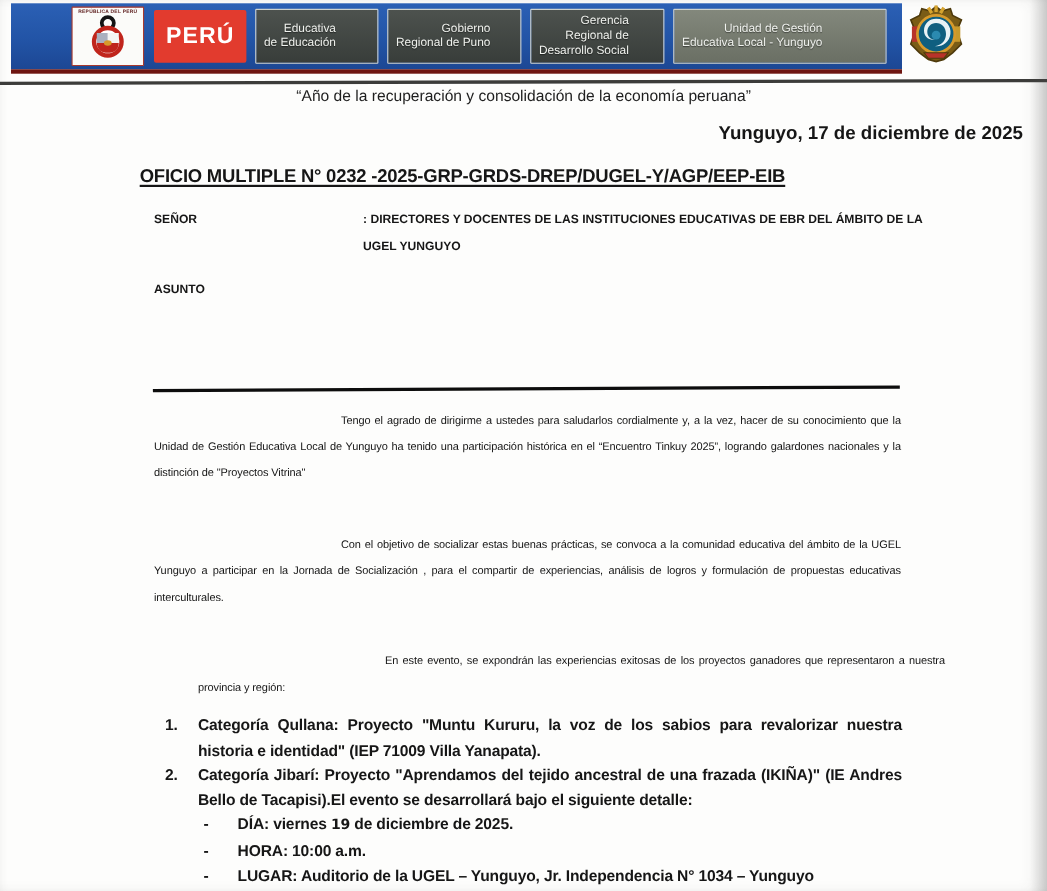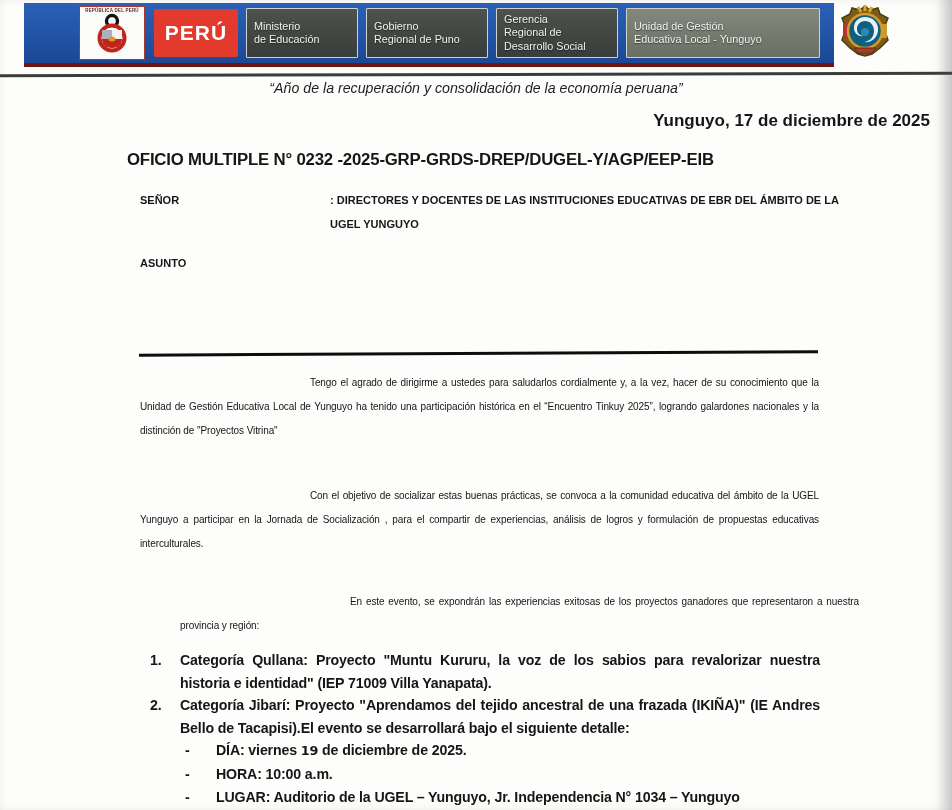--- a/index.html
+++ b/index.html
@@ -4,24 +4,24 @@
 <style>
   html,body{margin:0;padding:0;background:#d8d8d6;}
   .page{
     position:relative;width:952px;height:810px;margin:0 auto;
     background:#fdfdfc;overflow:hidden;
     font-family:"Liberation Sans",sans-serif;color:#161616;
     box-shadow:inset -14px 0 18px -10px rgba(60,60,60,.25), inset 4px 0 10px -6px rgba(60,60,60,.12);
   }
   
   .banner{
-    position:absolute;top:3px;left:24px;width:810px;height:60px;
+    position:absolute;top:3px;left:10px;width:810px;height:60px;
     background:linear-gradient(180deg,#2b60b5 0%,#2254a6 55%,#1c4794 100%);
     border-bottom:4px solid #6e1511;
-    display:flex;align-items:center;
+    display:flex;align-items:center;text-align:right;
   }
   .crest-box{
     margin-left:55px;width:64px;height:52px;background:#fbfbf9;
     border:1px solid #a8392e;border-radius:1px;
     display:flex;flex-direction:column;align-items:center;flex:0 0 auto;
   }
   .crest-caption{font-size:4.5px;font-weight:700;color:#5c1d1d;margin-top:1px;letter-spacing:.2px;white-space:nowrap;}
   .peru-box{
     margin-left:9px;width:84px;height:48px;background:#e23b2e;border-radius:2px;
     display:flex;align-items:center;justify-content:center;flex:0 0 auto;
@@ -32,23 +32,23 @@
     background:linear-gradient(180deg,#4d524e,#383d3a);
     border:1px solid #cfd2cd;border-radius:1px;
     color:#f0f2ee;font-size:10.8px;line-height:1.25;font-weight:400;
     display:flex;align-items:center;padding:2px 7px;flex:0 0 auto;
     white-space:pre-line;text-shadow:0 1px 1px rgba(0,0,0,.5);
   }
   .gov-box.light{background:linear-gradient(180deg,#83887c,#6a6f64);}
   .muni-crest{margin-left:16px;flex:0 0 auto;}
   
   .top-divider{position:absolute;top:73px;left:0;width:952px;height:2.5px;background:#3c3c3a;transform:rotate(-.15deg);}
-  .motto{position:absolute;top:80px;left:0;right:0;text-align:center;font-style:italic;font-size:14.2px;font-weight:500;color:#1e1e1e;}
+  .motto{position:absolute;top:80px;left:0;right:0;text-align:center;font-size:14.2px;font-weight:500;color:#1e1e1e;}
   .dateline{position:absolute;top:111px;left:0;width:930px;text-align:right;font-weight:700;font-size:17px;}
-  .oficio{position:absolute;top:150px;left:127px;font-weight:700;font-size:16.8px;text-underline-offset:3px;text-decoration-thickness:2px;letter-spacing:-.2px;}
+  .oficio{position:absolute;top:150px;left:127px;font-weight:700;font-size:16.8px;text-decoration:underline;text-underline-offset:3px;text-decoration-thickness:2px;letter-spacing:-.2px;}
   
   .recipient{position:absolute;top:189px;left:140px;width:710px;font-weight:700;font-size:11px;line-height:23.8px;}
   .meta-row{display:grid;grid-template-columns:190px 515px;}
   .meta-row.presente{margin-top:1px;}
   .meta-row.asunto{margin-top:14px;}
   .mid-rule{position:absolute;top:352px;left:139px;width:679px;height:3px;background:#0d0d0d;transform:rotate(-.28deg);}
   
   .para{position:absolute;left:140px;width:679px;text-align:justify;font-size:10px;line-height:24.2px;color:#151515;text-indent:170px;letter-spacing:-.1px;}
   .para.p1{top:371px;}
   .para.p2{top:484px;}
@@ -74,21 +74,21 @@
         <circle cx="22" cy="25" r="12.5" fill="#ffffff" stroke="#c0251c" stroke-width="4"></circle>
         <path d="M12,17 h10 v9 h-10 z" fill="#aab0bf"></path>
         <path d="M22,17 h10 v9 h-10 z" fill="#f4f4f2"></path>
         <path d="M12,26 h20 c0,6 -4,9 -10,9 c-6,0 -10,-3 -10,-9 z" fill="#c0251c"></path>
         <ellipse cx="22" cy="26" rx="3.5" ry="2.5" fill="#d79a2b"></ellipse>
       </svg>
     </div>
     <div class="peru-box">
       <span>PERÚ</span>
     </div>
-    <div class="gov-box" style="width:112px;">Ministerio
+    <div class="gov-box" style="width:112px;">Educativa
 de Educación</div>
     <div class="gov-box" style="width:122px;">Gobierno
 Regional de Puno</div>
     <div class="gov-box" style="width:122px;">Gerencia
 Regional de
 Desarrollo Social</div>
     <div class="gov-box light" style="width:194px;">Unidad de Gestión
 Educativa Local - Yunguyo</div>
     <div class="muni-crest">
       <svg width="58" height="54" viewBox="0 0 58 54">

